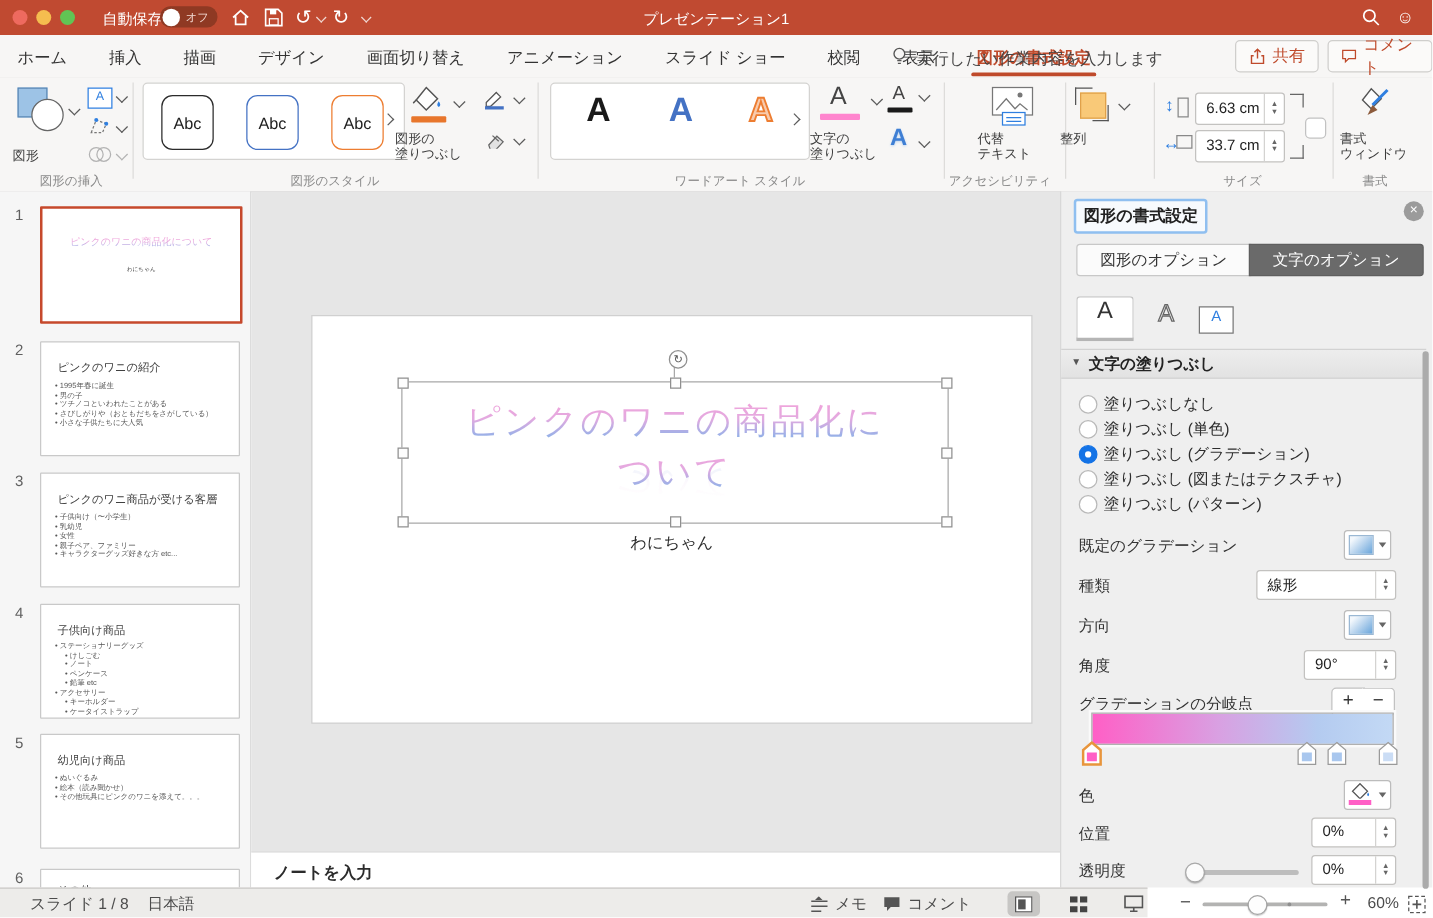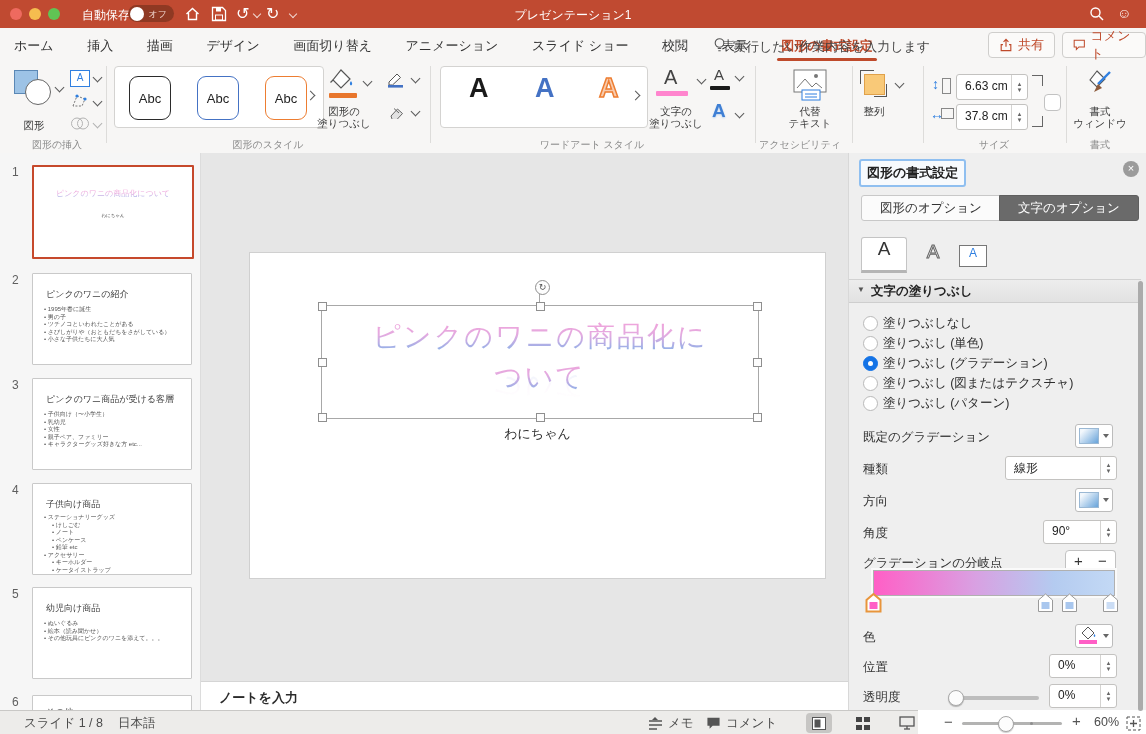--- a/index.html
+++ b/index.html
@@ -19,21 +19,21 @@
   
   #tabbar{left:0;top:28px;width:1146px;height:34px;background:#f7f6f5;border-bottom:1px solid #e3e2e0;}
   .rtab{position:relative;display:inline-block;padding:9px 0 8px 0;margin-right:30px;font-size:13px;color:#333;white-space:nowrap;}
   .rtab.active{color:#bf4a2b;font-weight:bold;}
   .rtab.active::after{content:"";position:absolute;left:-4px;right:-4px;bottom:2px;height:3px;border-radius:2px;background:#bf4a2b;}
   .pillbtn{position:absolute;top:4px;height:24px;border:1px solid #cfcecc;border-radius:4px;background:#fbfaf9;color:#bf4a2b;font-size:13px;display:flex;align-items:center;gap:5px;padding:0 10px;}
   
   #ribbon{left:0;top:62px;width:1146px;height:91px;background:#f7f6f5;border-bottom:1px solid #c9c8c6;}
   .gdiv{position:absolute;top:4px;bottom:10px;width:1px;background:#dddcda;}
   .glabel{position:absolute;top:76px;font-size:10px;color:#8a8a8a;white-space:nowrap;transform:translateX(-50%);}
-  .cap{font-size:10.5px;color:#3c3c3c;line-height:11.5px;text-align:center;white-space:nowrap;}
+  .cap{font-size:10.5px;color:#3c3c3c;line-height:11.5px;text-align:left;white-space:nowrap;}
   .stylebox{position:absolute;background:#fff;border:1px solid #d4d3d1;border-radius:4px;}
   .abcbtn{position:absolute;width:40px;height:42px;border-radius:9px;background:#fff;display:flex;align-items:center;justify-content:center;font-size:13px;color:#222;}
   .bigA{position:absolute;font-size:27px;font-weight:bold;top:6px;}
   .colorbar{position:absolute;height:5px;border-radius:1px;}
   .spinbox{position:absolute;height:24px;background:#fff;border:1px solid #c3c2c0;border-radius:3px;}
   .spinbox .val{position:absolute;left:8px;top:4px;font-size:12px;color:#222;}
   .stepper{position:absolute;right:0;top:0;bottom:0;width:15px;border-left:1px solid #d4d3d1;display:flex;flex-direction:column;align-items:center;justify-content:center;color:#666;}
   .stepper span{font-size:6px;line-height:6px;}
   
   #thumbs{left:0;top:153px;width:200px;height:557px;background:#f6f6f6;border-right:1px solid #dcdcdc;overflow:hidden;}
@@ -243,21 +243,21 @@
       <span class="val">6.63 cm</span>
       <div class="stepper">
           <span>▲</span>
           <span>▼</span>
         </div>
     </div>
     <div class="abs" style="left:1032px;top:13px;width:10px;height:10px;border-top:1.6px solid #666;border-right:1.6px solid #666;"></div>
     <span class="abs" style="left:930px;top:44px;color:#2f7fe0;font-size:14px;">↔</span>
     <div class="abs" style="left:941px;top:46px;width:11px;height:9px;border:1px solid #888;"></div>
     <div class="spinbox" style="left:956px;top:42px;width:70px;">
-      <span class="val">37.8 cm</span>
+      <span class="val">33.7 cm</span>
       <div class="stepper">
           <span>▲</span>
           <span>▼</span>
         </div>
     </div>
     <div class="abs" style="left:1032px;top:54px;width:10px;height:10px;border-bottom:1.6px solid #666;border-right:1.6px solid #666;"></div>
     <div class="abs" style="left:1044px;top:32px;width:15px;height:15px;background:#fff;border:1px solid #c2c2c2;border-radius:4px;"></div>
     <div class="glabel" style="left:994px;">サイズ</div>
     <div class="gdiv" style="left:1066px;"></div>
 

